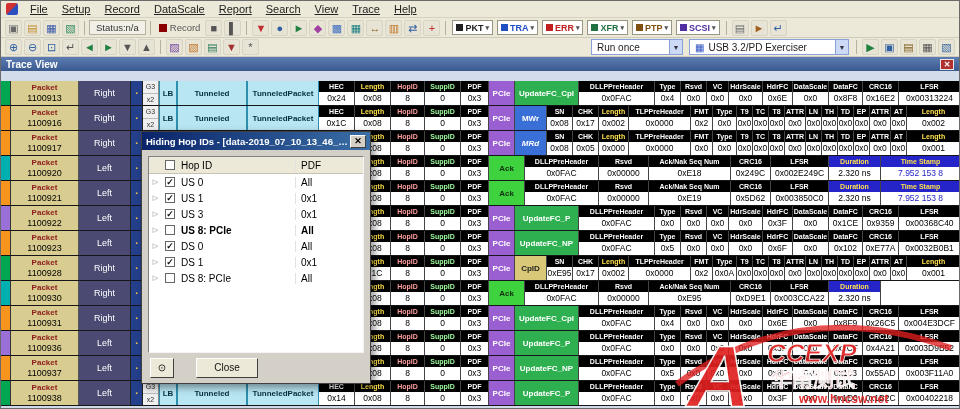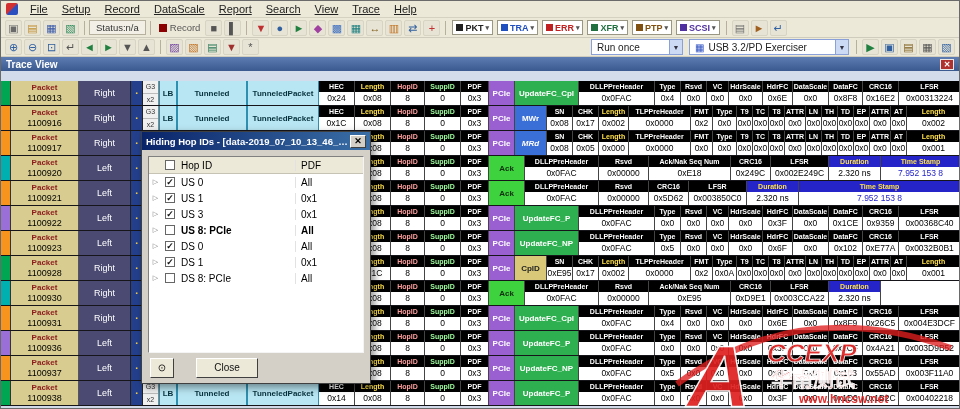--- a/index.html
+++ b/index.html
@@ -605,20 +605,24 @@
           <span class="fv">0x3</span>
         </span>
         <span class="ctag" style="flex: 0 0 36px; background: rgb(63, 210, 63); color: rgb(16, 48, 16);">Ack</span>
         <span class="chv" style="flex: 0 0 74px;">
           <span class="fh">DLLPPreHeader</span>
           <span class="fv">0x0FAC</span>
         </span>
         <span class="chv" style="flex: 0 0 50px;">
           <span class="fh">Rsvd</span>
           <span class="fv">0x00000</span>
+        </span>
+        <span class="chv" style="flex: 0 0 82px;">
+          <span class="fh">Ack/Nak Seq Num</span>
+          <span class="fv">0xE19</span>
         </span>
         <span class="chv" style="flex: 0 0 40px;">
           <span class="fh">CRC16</span>
           <span class="fv">0x5D62</span>
         </span>
         <span class="chv" style="flex: 0 0 58px;">
           <span class="fh">LFSR</span>
           <span class="fv">0x003850C0</span>
         </span>
         <span class="chv" style="flex: 0 0 52px;">

